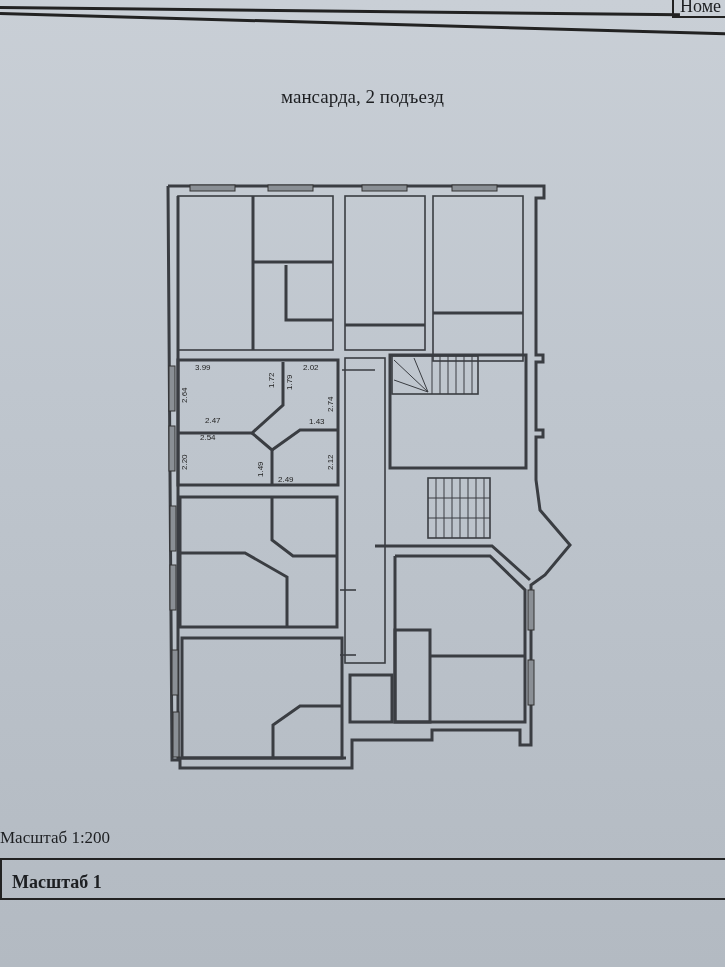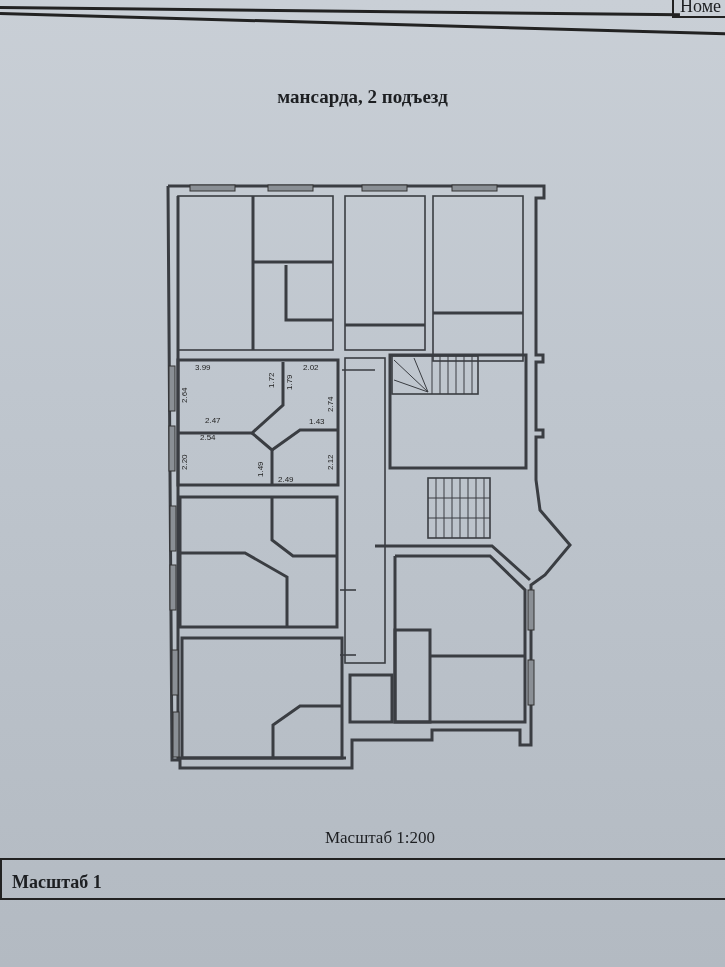--- a/index.html
+++ b/index.html
@@ -4,22 +4,22 @@
 <style>
   html, body { margin:0; padding:0; }
   body {
     width:725px; height:967px; overflow:hidden; position:relative;
     background: linear-gradient(180deg,#c9cfd6 0%,#bfc6ce 40%,#b3bac2 100%);
     font-family: "Liberation Serif", serif; color:#1d1f22;
   }
   .topline1 { position:absolute; left:-10px; top:6px; width:690px; height:0; border-top:3px solid #222; transform:rotate(0.6deg); transform-origin:left; }
   .topline2 { position:absolute; left:0; top:12px; width:740px; height:0; border-top:3px solid #222; transform:rotate(1.6deg); transform-origin:left; }
   .nom-box { position:absolute; left:672px; top:-4px; width:70px; height:20px; border-left:2px solid #222; border-bottom:2px solid #222; font-size:18px; padding-left:6px; line-height:20px; }
-  .title { position:absolute; left:0; width:725px; top:86px; text-align:center; font-weight:bold; font-size:19px; }
-  .scale-caption { position:absolute; left:0; width:690px; top:828px; text-align:center; font-size:17px;margin-left:35px; }
+  .title { position:absolute; left:0; width:725px; top:86px; text-align:center; font-weight:normal; font-size:19px; }
+  .scale-caption { position:absolute; left:0; width:690px; top:828px; text-align:left; font-size:17px; }
   .scale-box { position:absolute; left:0; top:858px; width:740px; height:38px; border-top:2px solid #222; border-bottom:2px solid #222; border-left:2px solid #222; }
   .scale-box span { position:absolute; left:10px; top:12px; font-size:18px;font-weight:bold; }
   svg.plan { position:absolute; left:0; top:0; }
   .w { fill:none; stroke:#3a3d42; stroke-width:3; }
   .wt { fill:none; stroke:#3a3d42; stroke-width:1.6; }
   .win { fill:#8a8f95; stroke:#333; stroke-width:1; }
   .dim { font-family:"Liberation Sans", sans-serif; font-size:8px; fill:#222; }
 </style>
 </head>
 <body>

